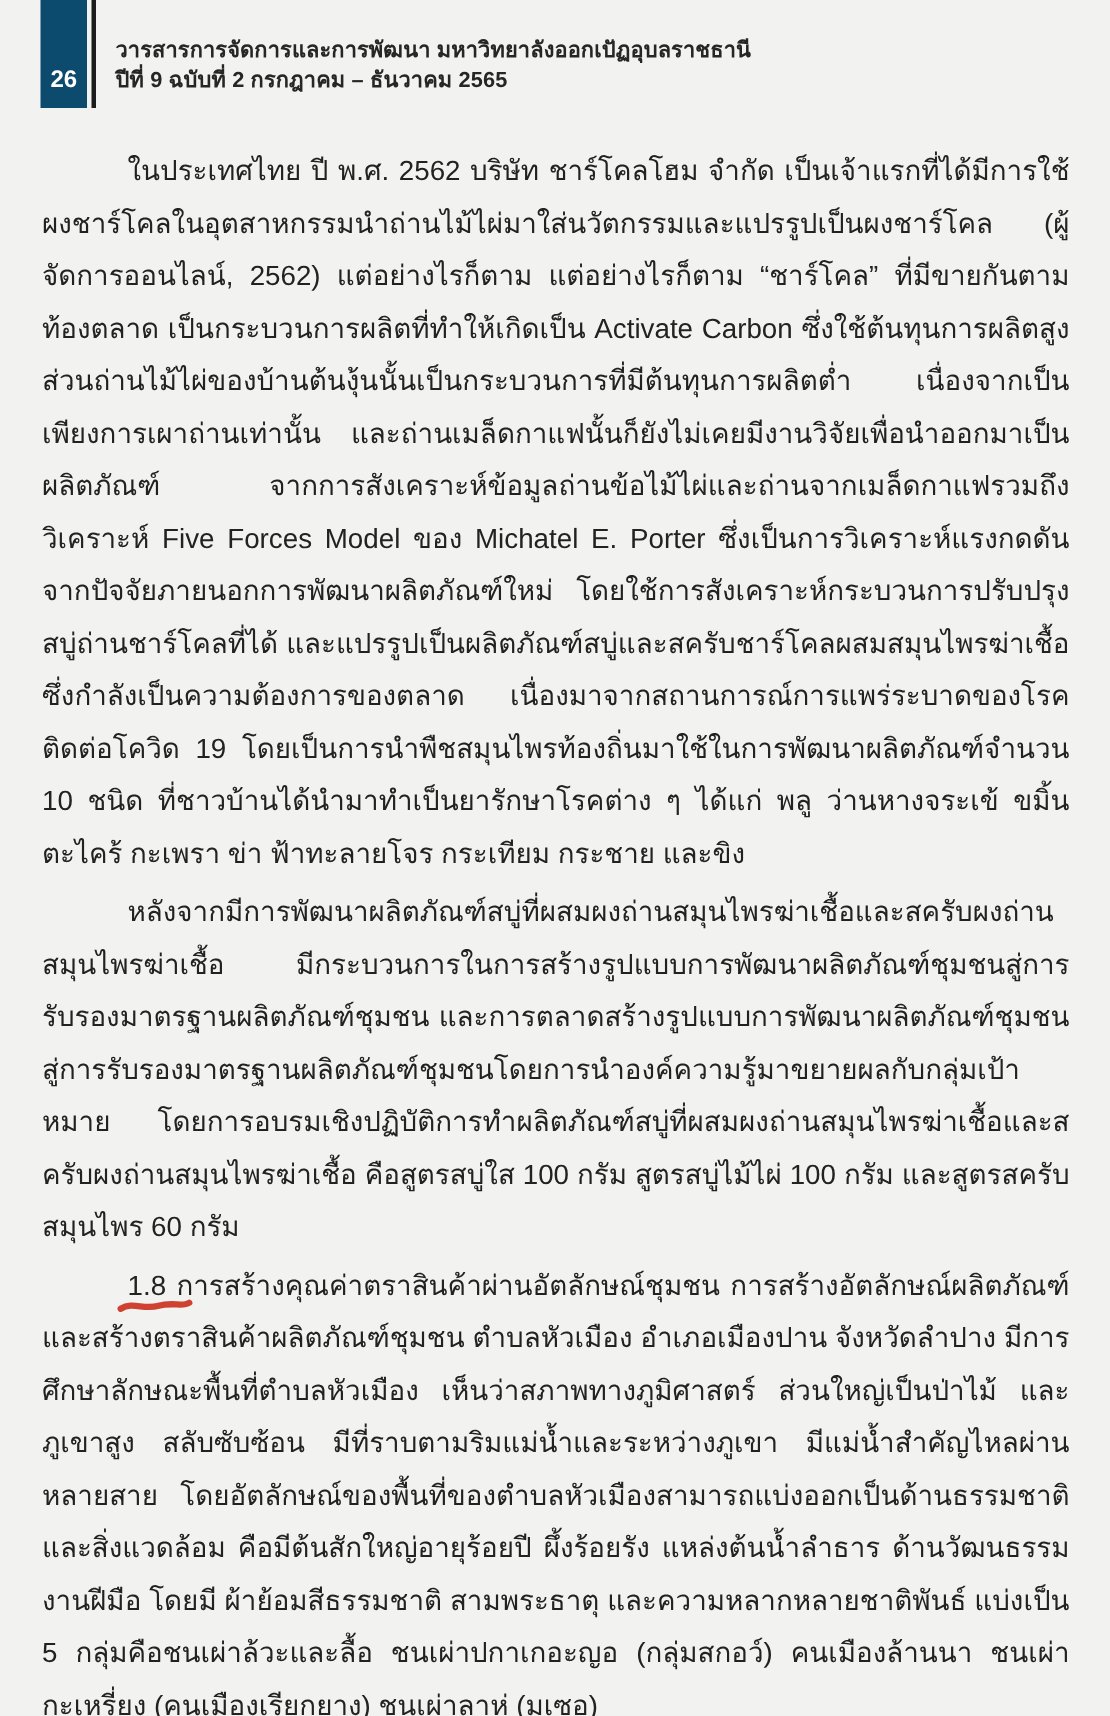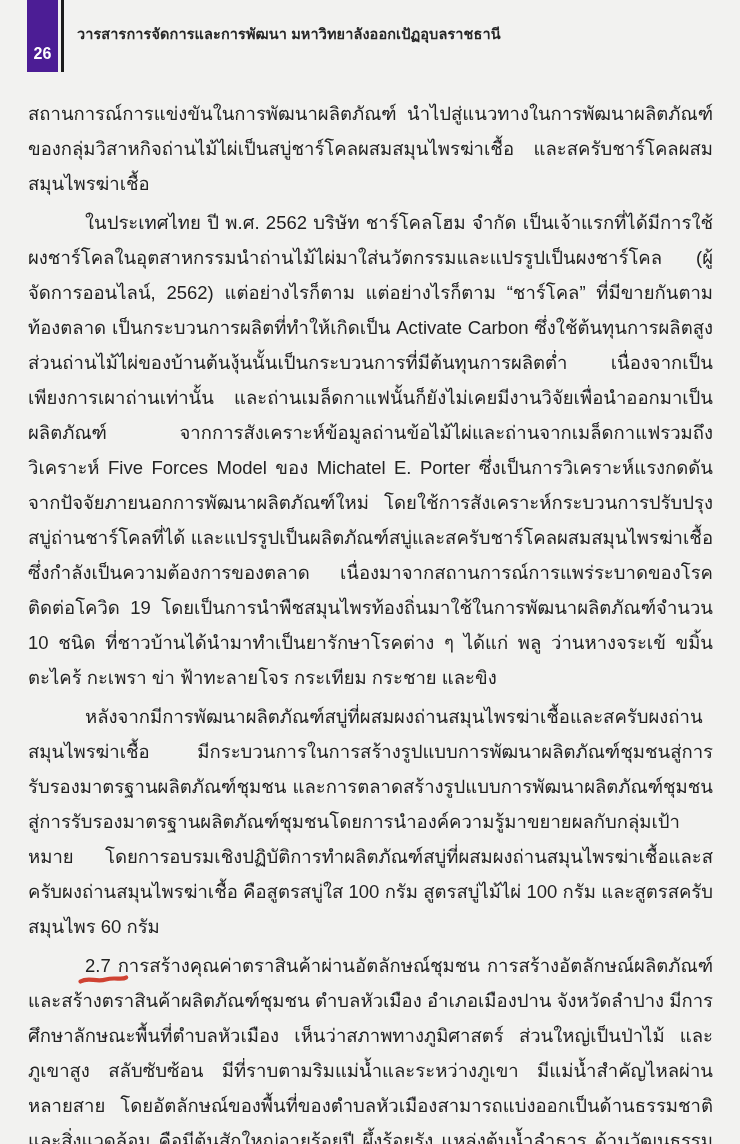--- a/index.html
+++ b/index.html
@@ -12,21 +12,21 @@
   .page {
     position: relative;
     width: 740px; height: 1144px;
     overflow: hidden;
     background: #f2f2f0;
   }
   
   .pagenum-box {
     position: absolute; left: 27px; top: 0;
     width: 31px; height: 72px;
-    background: #4c1d95;
+    background: #0c4a6e;
     color: #ffffff;
     display: flex; align-items: flex-end; justify-content: center;
     padding-bottom: 9px; box-sizing: border-box;
     font-size: 16px; font-weight: bold;
   }
   .header-vrule {
     position: absolute; left: 61px; top: 0;
     width: 3px; height: 72px;
     background: #1c1c1c;
   }
@@ -79,40 +79,38 @@
 
 <div class="page">
 
   <header>
     <div class="pagenum-box">
       <span>26</span>
     </div>
     <div class="header-vrule"></div>
     <div class="header-text">
       <div>วารสารการจัดการและการพัฒนา มหาวิทยาลังออกเปัฏอุบลราชธานี</div>
+      <div class="issue">ปีที่ 9 ฉบับที่ 2 กรกฎาคม – ธันวาคม 2565</div>
     </div>
   </header>
 
   <main class="content">
 
-    <p class="flush">
-      <span>สถานการณ์การแข่งขันในการพัฒนาผลิตภัณฑ์ นำไปสู่แนวทางในการพัฒนาผลิตภัณฑ์ของกลุ่มวิสาหกิจถ่านไม้ไผ่เป็นสบู่ชาร์โคลผสมสมุนไพรฆ่าเชื้อ และสครับชาร์โคลผสมสมุนไพรฆ่าเชื้อ</span>
-    </p>
 
     <p>
       <span>ในประเทศไทย ปี พ.ศ. 2562 บริษัท ชาร์โคลโฮม จำกัด เป็นเจ้าแรกที่ได้มีการใช้ผงชาร์โคลในอุตสาหกรรมนำถ่านไม้ไผ่มาใส่นวัตกรรมและแปรรูปเป็นผงชาร์โคล (ผู้จัดการออนไลน์, 2562) แต่อย่างไรก็ตาม แต่อย่างไรก็ตาม “ชาร์โคล” ที่มีขายกันตามท้องตลาด เป็นกระบวนการผลิตที่ทำให้เกิดเป็น Activate Carbon ซึ่งใช้ต้นทุนการผลิตสูง ส่วนถ่านไม้ไผ่ของบ้านต้นงุ้นนั้นเป็นกระบวนการที่มีต้นทุนการผลิตต่ำ เนื่องจากเป็นเพียงการเผาถ่านเท่านั้น และถ่านเมล็ดกาแฟนั้นก็ยังไม่เคยมีงานวิจัยเพื่อนำออกมาเป็นผลิตภัณฑ์ จากการสังเคราะห์ข้อมูลถ่านข้อไม้ไผ่และถ่านจากเมล็ดกาแฟรวมถึงวิเคราะห์ Five Forces Model ของ Michatel E. Porter ซึ่งเป็นการวิเคราะห์แรงกดดันจากปัจจัยภายนอกการพัฒนาผลิตภัณฑ์ใหม่ โดยใช้การสังเคราะห์กระบวนการปรับปรุงสบู่ถ่านชาร์โคลที่ได้ และแปรรูปเป็นผลิตภัณฑ์สบู่และสครับชาร์โคลผสมสมุนไพรฆ่าเชื้อ ซึ่งกำลังเป็นความต้องการของตลาด เนื่องมาจากสถานการณ์การแพร่ระบาดของโรคติดต่อโควิด 19 โดยเป็นการนำพืชสมุนไพรท้องถิ่นมาใช้ในการพัฒนาผลิตภัณฑ์จำนวน 10 ชนิด ที่ชาวบ้านได้นำมาทำเป็นยารักษาโรคต่าง ๆ ได้แก่ พลู ว่านหางจระเข้ ขมิ้น ตะไคร้ กะเพรา ข่า ฟ้าทะลายโจร กระเทียม กระชาย และขิง</span>
     </p>
 
     <p>
       <span>หลังจากมีการพัฒนาผลิตภัณฑ์สบู่ที่ผสมผงถ่านสมุนไพรฆ่าเชื้อและสครับผงถ่านสมุนไพรฆ่าเชื้อ มีกระบวนการในการสร้างรูปแบบการพัฒนาผลิตภัณฑ์ชุมชนสู่การรับรองมาตรฐานผลิตภัณฑ์ชุมชน และการตลาดสร้างรูปแบบการพัฒนาผลิตภัณฑ์ชุมชนสู่การรับรองมาตรฐานผลิตภัณฑ์ชุมชนโดยการนำองค์ความรู้มาขยายผลกับกลุ่มเป้าหมาย โดยการอบรมเชิงปฏิบัติการทำผลิตภัณฑ์สบู่ที่ผสมผงถ่านสมุนไพรฆ่าเชื้อและสครับผงถ่านสมุนไพรฆ่าเชื้อ คือสูตรสบู่ใส 100 กรัม สูตรสบู่ไม้ไผ่ 100 กรัม และสูตรสครับสมุนไพร 60 กรัม</span>
     </p>
 
     <p>
       <span class="ru">
-        <span>2.7</span>
+        <span>1.8</span>
         <svg viewBox="0 0 100 13" preserveAspectRatio="none" aria-hidden="true">
           <path d="M3,9.5 C20,4.5 34,10.5 55,7.5 C74,4.8 88,8.5 97,5.5"></path>
         </svg>
       </span><span> การสร้างคุณค่าตราสินค้าผ่านอัตลักษณ์ชุมชน การสร้างอัตลักษณ์ผลิตภัณฑ์ และสร้างตราสินค้าผลิตภัณฑ์ชุมชน ตำบลหัวเมือง อำเภอเมืองปาน จังหวัดลำปาง มีการศึกษาลักษณะพื้นที่ตำบลหัวเมือง เห็นว่าสภาพทางภูมิศาสตร์ ส่วนใหญ่เป็นป่าไม้ และภูเขาสูง สลับซับซ้อน มีที่ราบตามริมแม่น้ำและระหว่างภูเขา มีแม่น้ำสำคัญไหลผ่านหลายสาย โดยอัตลักษณ์ของพื้นที่ของตำบลหัวเมืองสามารถแบ่งออกเป็นด้านธรรมชาติและสิ่งแวดล้อม คือมีต้นสักใหญ่อายุร้อยปี ผึ้งร้อยรัง แหล่งต้นน้ำลำธาร ด้านวัฒนธรรม งานฝีมือ โดยมี ผ้าย้อมสีธรรมชาติ สามพระธาตุ และความหลากหลายชาติพันธ์ แบ่งเป็น 5 กลุ่มคือชนเผ่าล้วะและลื้อ ชนเผ่าปกาเกอะญอ (กลุ่มสกอว์) คนเมืองล้านนา ชนเผ่ากะเหรี่ยง (คนเมืองเรียกยาง) ชนเผ่าลาหู่ (มูเซอ)</span>
     </p>
 
   </main>
 
 </div>
 

